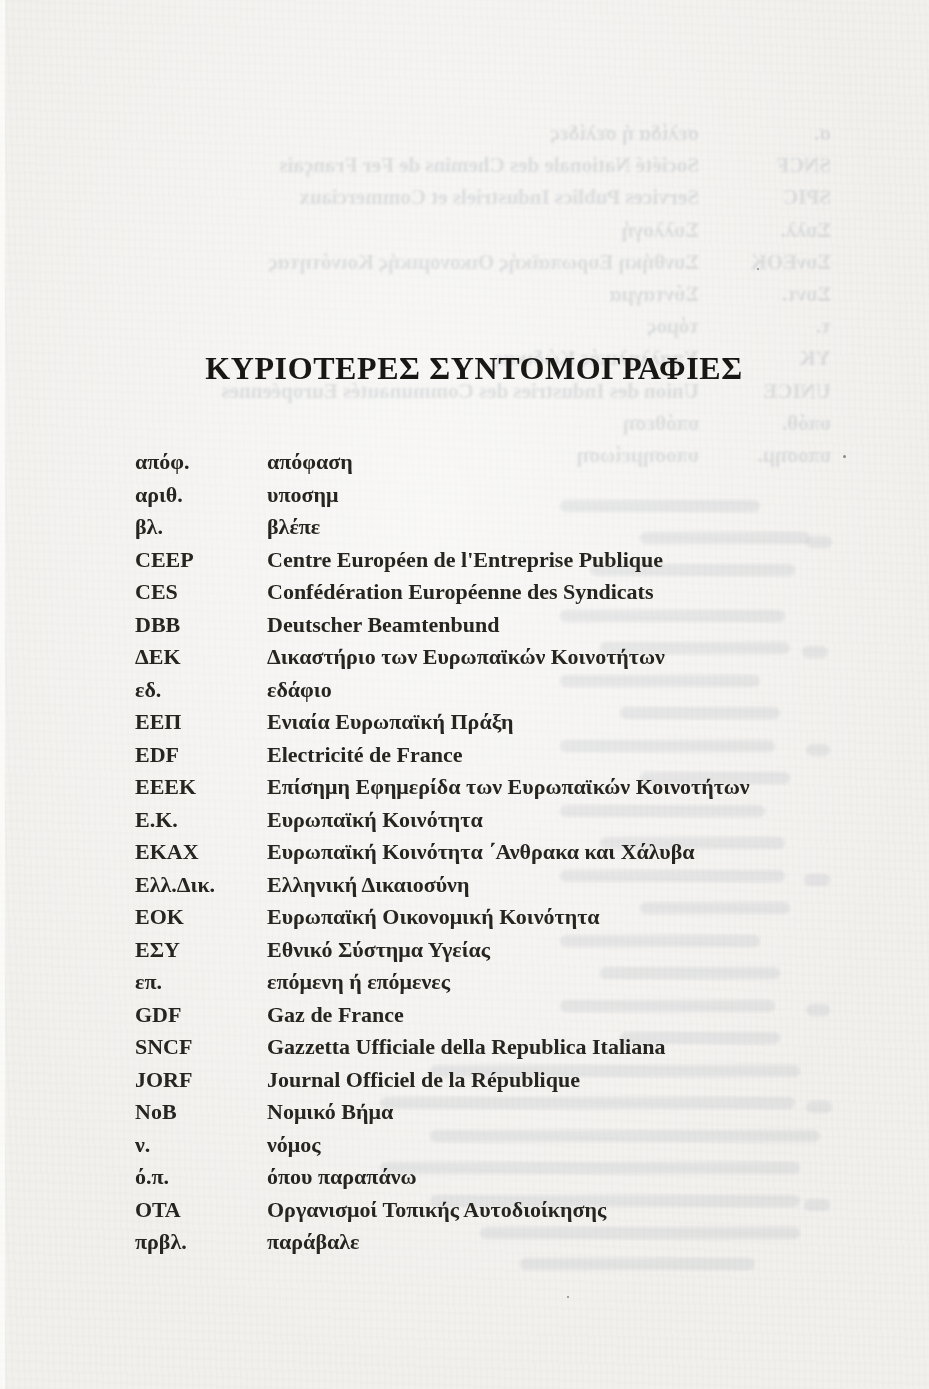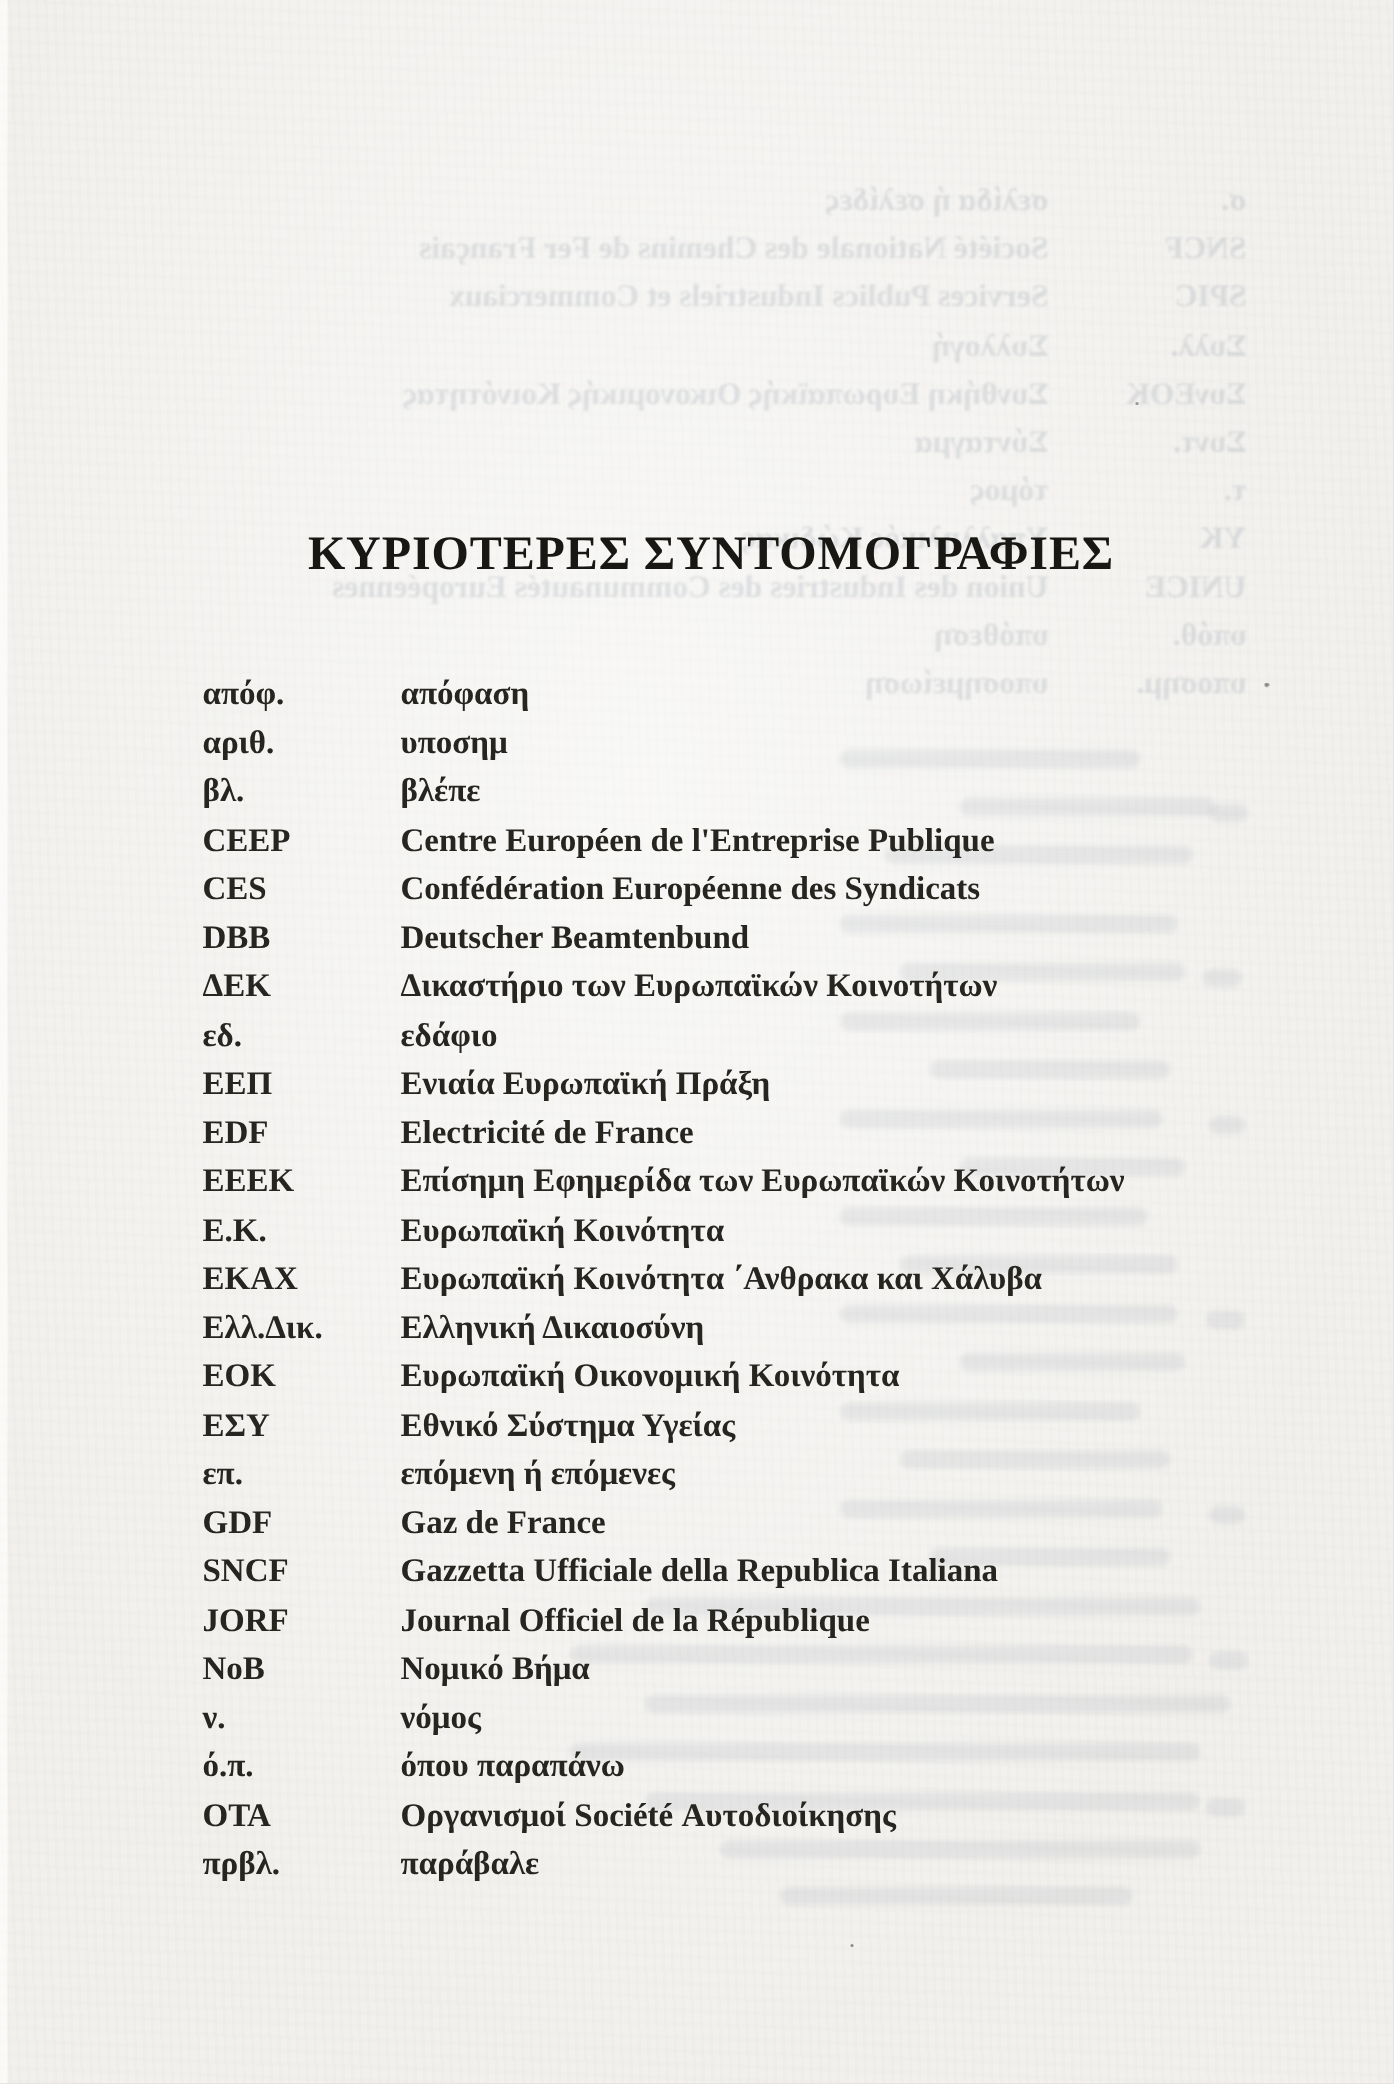--- a/index.html
+++ b/index.html
@@ -89,21 +89,21 @@
       <div class="row"><span class="abbr">Ελλ.Δικ.</span><span>Ελληνική Δικαιοσύνη</span></div>
       <div class="row"><span class="abbr">ΕΟΚ</span><span>Ευρωπαϊκή Οικονομική Κοινότητα</span></div>
       <div class="row"><span class="abbr">ΕΣΥ</span><span>Εθνικό Σύστημα Υγείας</span></div>
       <div class="row"><span class="abbr">επ.</span><span>επόμενη ή επόμενες</span></div>
       <div class="row"><span class="abbr">GDF</span><span>Gaz de France</span></div>
       <div class="row"><span class="abbr">SNCF</span><span>Gazzetta Ufficiale della Republica Italiana</span></div>
       <div class="row"><span class="abbr">JORF</span><span>Journal Officiel de la République</span></div>
       <div class="row"><span class="abbr">NoB</span><span>Νομικό Βήμα</span></div>
       <div class="row"><span class="abbr">ν.</span><span>νόμος</span></div>
       <div class="row"><span class="abbr">ό.π.</span><span>όπου παραπάνω</span></div>
-      <div class="row"><span class="abbr">ΟΤΑ</span><span>Οργανισμοί Société Αυτοδιοίκησης</span></div>
+      <div class="row"><span class="abbr">ΟΤΑ</span><span>Οργανισμοί Τοπικής Αυτοδιοίκησης</span></div>
       <div class="row"><span class="abbr">πρβλ.</span><span>παράβαλε</span></div>
     </div>
 
 <div class="ghost" style="left: 560px; top: 500px; width: 200px;"></div>
     <div class="ghost" style="left: 640px; top: 532px; width: 170px;"></div>
     <div class="ghost" style="left: 806px; top: 536px; width: 26px;"></div>
     <div class="ghost" style="left: 590px; top: 564px; width: 205px;"></div>
     <div class="ghost" style="left: 560px; top: 610px; width: 225px;"></div>
     <div class="ghost" style="left: 600px; top: 642px; width: 190px;"></div>
     <div class="ghost" style="left: 802px; top: 646px; width: 26px;"></div>

